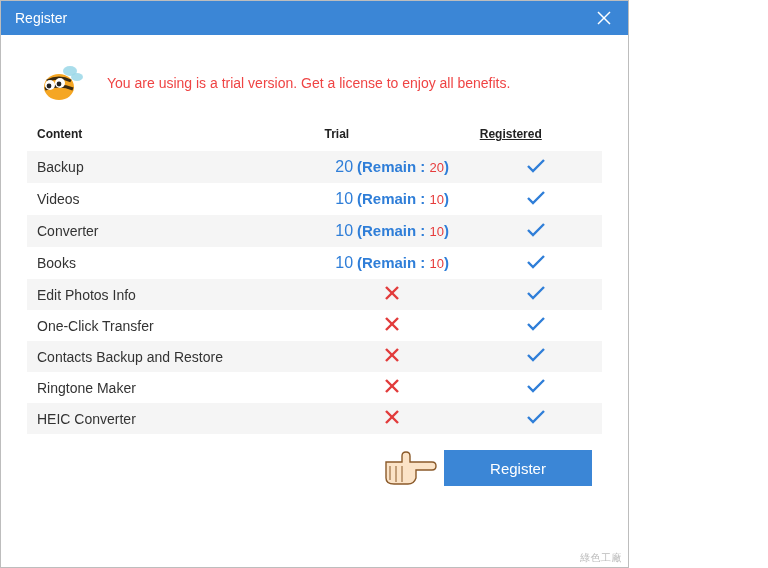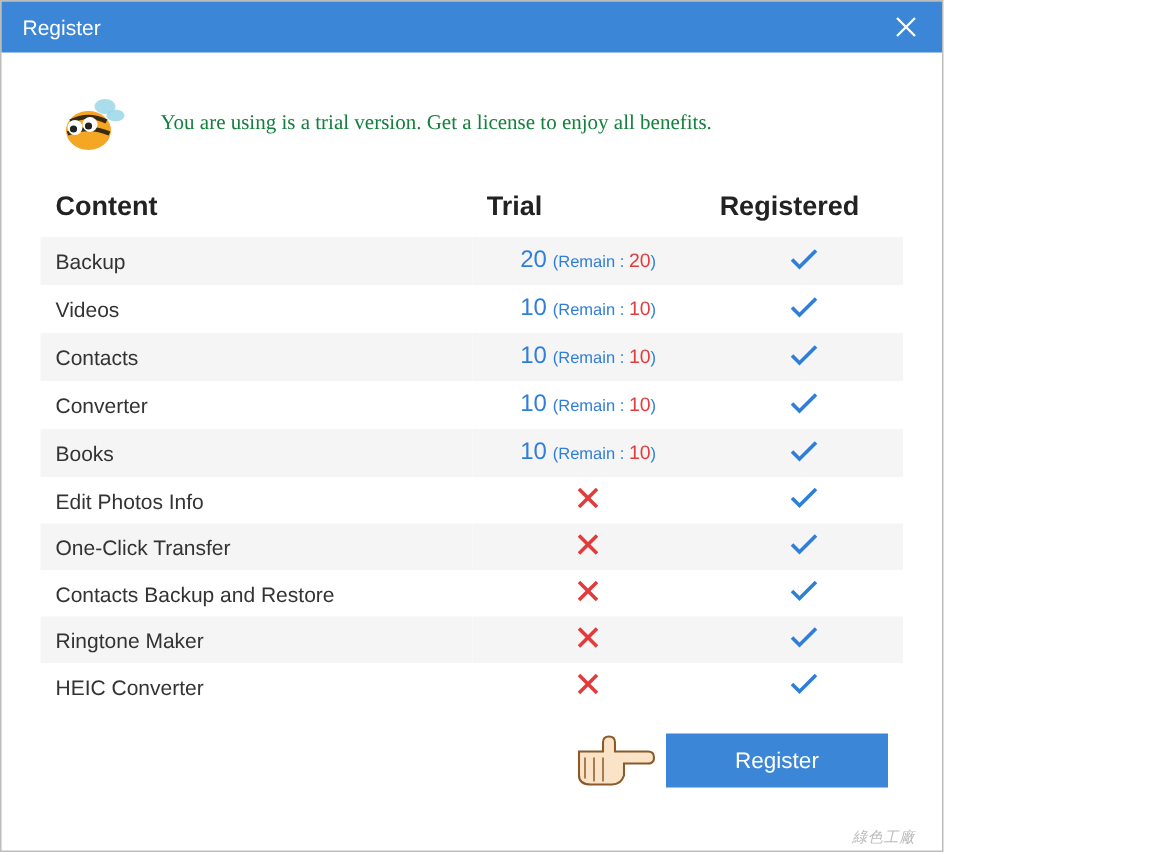--- a/index.html
+++ b/index.html
@@ -4,40 +4,40 @@
 <style>
   * { box-sizing: border-box; margin: 0; padding: 0; }
   html, body { width: 768px; height: 568px; font-family: "Segoe UI", Arial, sans-serif; background: #fff; }
   .window { width: 629px; height: 568px; border: 1px solid #bdbdbd; display: flex; flex-direction: column; position: relative; }
   .titlebar { height: 34px; background: #3b86d6; color: #fff; display: flex; align-items: center; justify-content: space-between; padding: 0 14px; font-size: 14px; }
   .close-x { width: 20px; height: 20px; display: flex; align-items: center; justify-content: center; cursor: pointer; }
   .close-x svg { stroke: #fff; stroke-width: 1.5; }
   .body { flex: 1; padding: 20px 26px 18px 26px; display: flex; flex-direction: column; }
   .intro { display: flex; align-items: center; gap: 22px; padding: 6px 4px 14px 10px; }
   .logo { width: 48px; height: 44px; position: relative; }
-  .intro-text { font-size: 14px; color: #15803d; font-family: Liberation Serif, serif; }
+  .intro-text { font-size: 14px; color: #ef4444; }
   .table { width: 100%; border-collapse: collapse; }
-  .table th { text-align: left; font-weight: 600; font-size: 18px; color: #222; padding: 8px 10px 10px 10px; }
+  .table th { text-align: left; font-weight: 600; font-size: 12px; color: #222; padding: 8px 10px 10px 10px; }
   .table th.col-trial, .table th.col-reg { text-align: left; }
   .table td { font-size: 14px; color: #333; padding: 7px 10px; }
   .table tbody tr:nth-child(odd) { background: #f5f5f5; }
   .table tbody tr:nth-child(even) { background: #ffffff; }
   .col-content { width: 50%; }
   .col-trial { width: 27%; text-align: center; }
-  .col-reg { width: 23%; text-align: center; }
+  .col-reg { width: 23%; text-align: center; text-decoration: underline; }
   .trial-val { color: #2f7ed8; }
   .trial-val .num { font-size: 16px; }
-  .trial-val .remain-label { font-size: 11px; }
+  .trial-val .remain-label { font-size: 15px; font-weight: bold; }
   .trial-val .remain-num { color: #e63b3b; font-size: 13px; }
   .x-mark svg { stroke: #e23b3b; stroke-width: 2.4; }
   .check svg { stroke: #2f7ed8; stroke-width: 2.4; fill: none; }
   .footer { display: flex; justify-content: flex-end; align-items: center; padding: 14px 10px 2px 0; gap: 4px; position: relative; }
   .register-btn { background: #3b86d6; color: #fff; border: none; width: 148px; height: 36px; font-size: 15px; cursor: pointer; }
   .hand { width: 60px; height: 40px; }
-  .watermark { position: absolute; right: 18px; bottom: 2px; font-size: 10px; color: #bbb; letter-spacing: 0.5px; font-style: italic; }
+  .watermark { position: absolute; right: 6px; bottom: 2px; font-size: 10px; color: #bbb; letter-spacing: 0.5px; }
 </style>
 </head>
 <body>
 
 <div class="window">
 
   <div class="titlebar">
     <span>Register</span>
     <span class="close-x">
       <svg width="16" height="16" viewBox="0 0 16 16">
@@ -77,27 +77,20 @@
       <tbody id="tbody">
           <tr>
             <td class="col-content">Backup</td>
             <td class="col-trial"><span class="trial-val"><span class="num">20</span> <span class="remain-label">(Remain : </span><span class="remain-num">20</span><span class="remain-label">)</span></span></td>
             <td class="col-reg"><span class="check"><svg width="20" height="14" viewBox="0 0 20 14">
                   <polyline points="2,7 7,12 18,1"></polyline>
                 </svg></span></td>
           </tr>
           <tr>
             <td class="col-content">Videos</td>
-            <td class="col-trial"><span class="trial-val"><span class="num">10</span> <span class="remain-label">(Remain : </span><span class="remain-num">10</span><span class="remain-label">)</span></span></td>
-            <td class="col-reg"><span class="check"><svg width="20" height="14" viewBox="0 0 20 14">
-                  <polyline points="2,7 7,12 18,1"></polyline>
-                </svg></span></td>
-          </tr>
-          <tr>
-            <td class="col-content">Contacts</td>
             <td class="col-trial"><span class="trial-val"><span class="num">10</span> <span class="remain-label">(Remain : </span><span class="remain-num">10</span><span class="remain-label">)</span></span></td>
             <td class="col-reg"><span class="check"><svg width="20" height="14" viewBox="0 0 20 14">
                   <polyline points="2,7 7,12 18,1"></polyline>
                 </svg></span></td>
           </tr>
           <tr>
             <td class="col-content">Converter</td>
             <td class="col-trial"><span class="trial-val"><span class="num">10</span> <span class="remain-label">(Remain : </span><span class="remain-num">10</span><span class="remain-label">)</span></span></td>
             <td class="col-reg"><span class="check"><svg width="20" height="14" viewBox="0 0 20 14">
                   <polyline points="2,7 7,12 18,1"></polyline>

